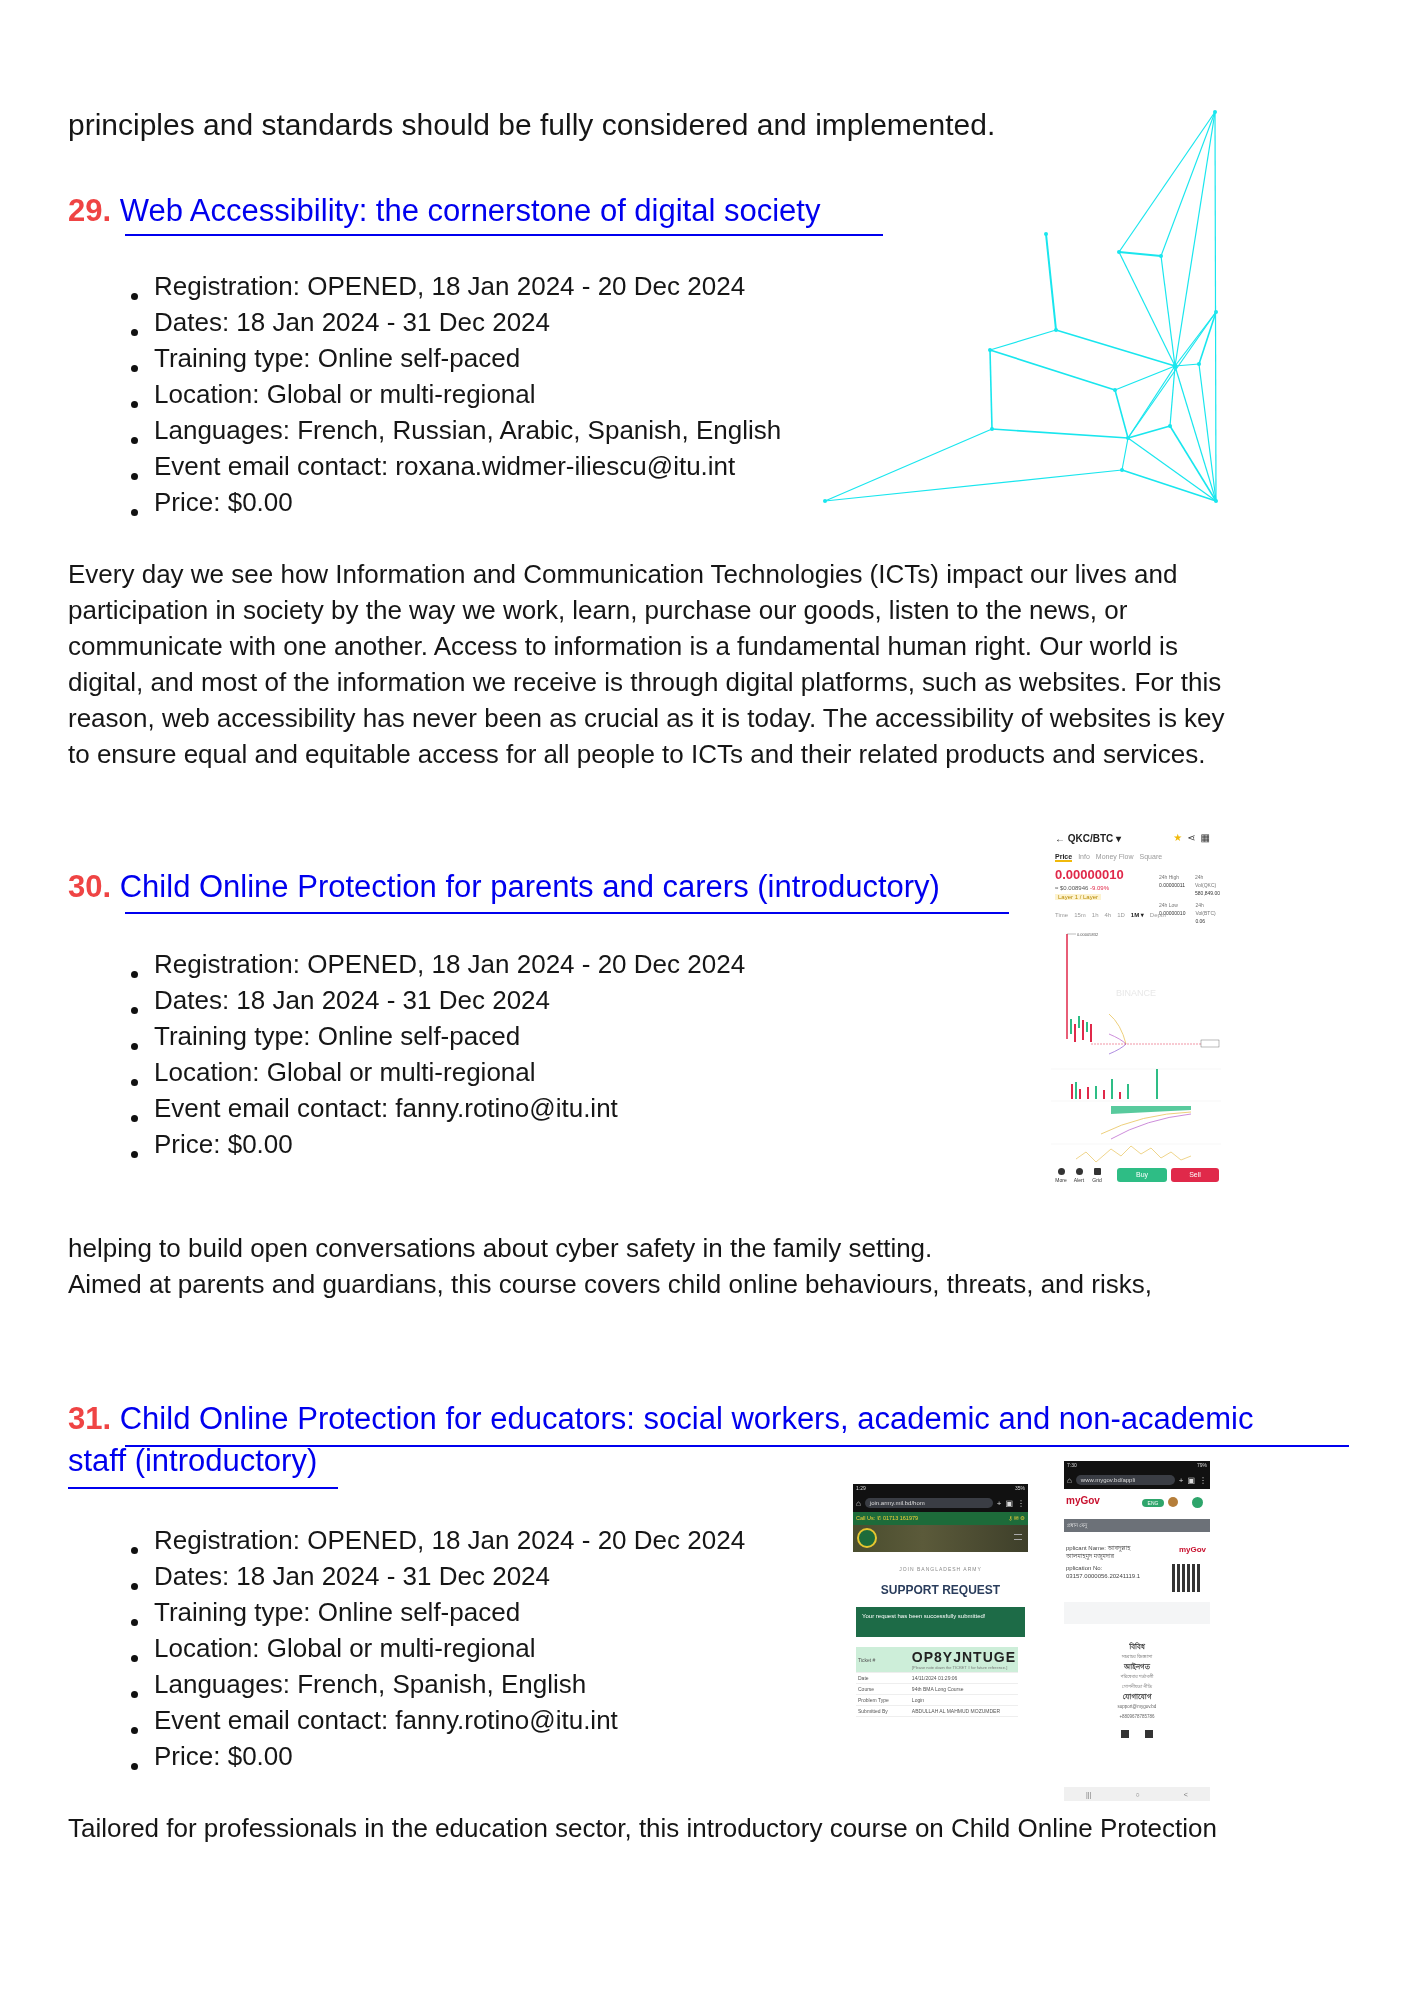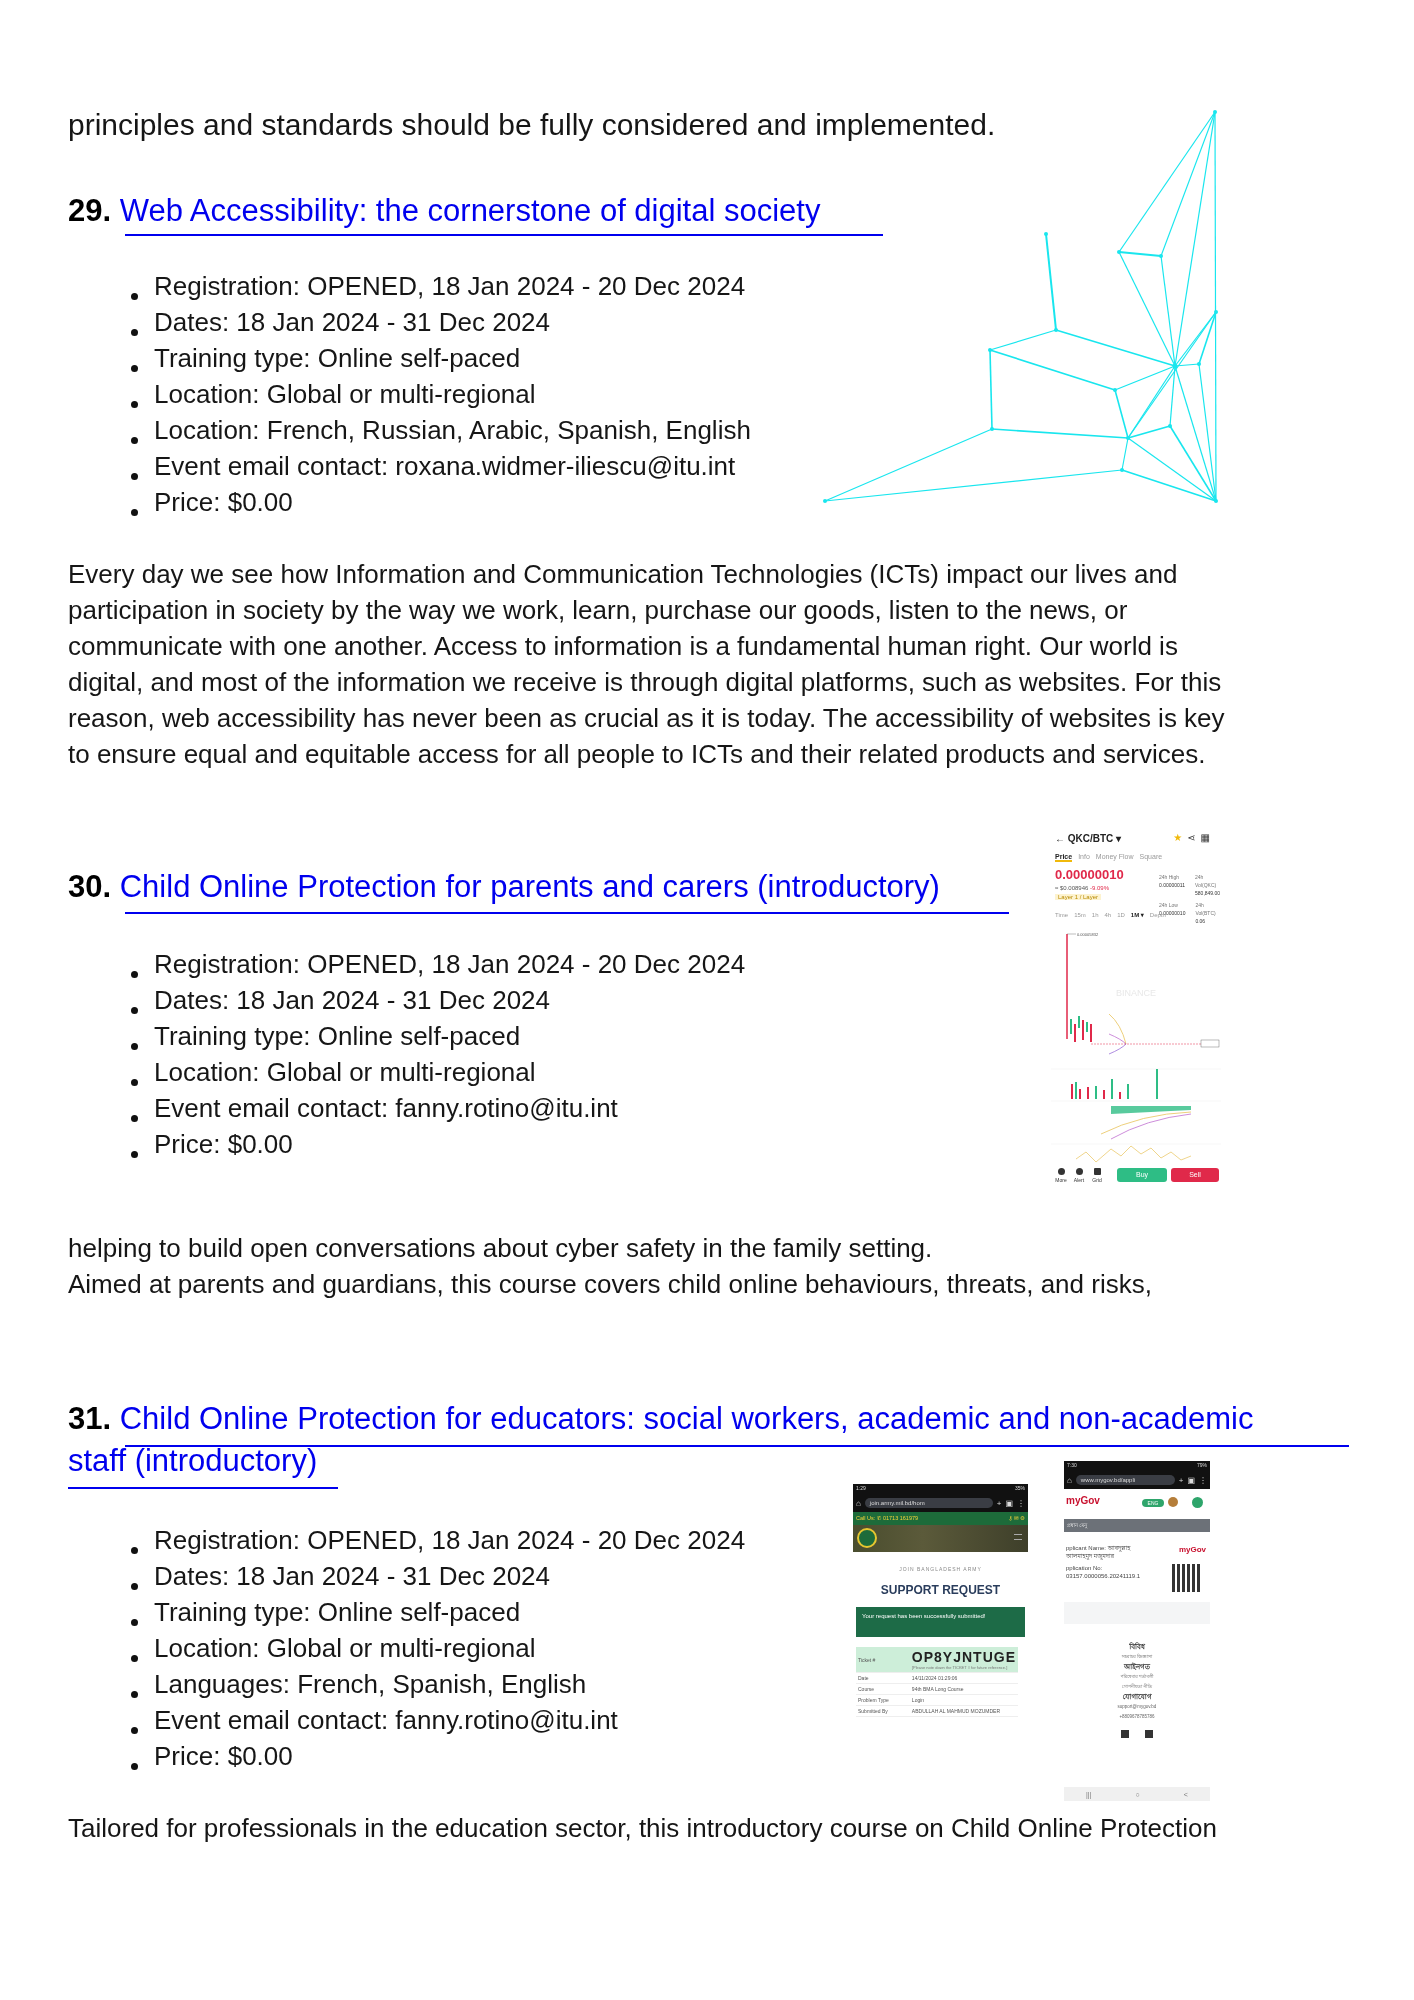--- a/index.html
+++ b/index.html
@@ -3,21 +3,21 @@
 <meta charset="utf-8">
 <style>
   * { box-sizing: border-box; margin: 0; padding: 0; }
   html, body { width: 1414px; height: 2000px; background: #ffffff; overflow: hidden; }
   body { position: relative; font-family: "Liberation Sans", "DejaVu Sans", sans-serif; color: #1a1a1a; }
 
   .abs { position: absolute; }
   .text { font-size: 30px; line-height: 36px; color: #161616; white-space: nowrap; }
   .para { font-size: 26px; line-height: 36px; color: #161616; }
   .heading { font-size: 31px; line-height: 42px; white-space: nowrap; }
-  .heading .num { font-weight: bold; color: #000000; }
+  .heading .num { font-weight: bold; color: #ef4444; }
   .heading .link { color: #0000ee; text-decoration: none; }
   .underline { position: absolute; height: 2px; background: #0000ee; }
 
   ul.meta { list-style: none; position: absolute; left: 128px; }
   ul.meta li { position: relative; padding-left: 26px; font-size: 26px; line-height: 36px; color: #161616; white-space: nowrap; }
   ul.meta li::before { content: ""; position: absolute; left: 3px; top: 25px; width: 7px; height: 7px; border-radius: 50%; background: #111; }
 
   
   .trade { position: absolute; left: 1051px; top: 829px; width: 170px; height: 372px; background: #fff; font-family: "Liberation Sans", sans-serif; overflow: hidden; }
   .trade .t-top { position: absolute; left: 4px; top: 4px; font-size: 10px; font-weight: bold; color: #222; }
@@ -96,21 +96,21 @@
   <span class="num">29.</span>
   <a class="link" href="#">Web Accessibility: the cornerstone of digital society</a>
 </div>
 <div class="underline" style="left:125px; top:234px; width:758px;"></div>
 
 <ul class="meta" style="top:268px;">
   <li>Registration: OPENED, 18 Jan 2024 - 20 Dec 2024</li>
   <li>Dates: 18 Jan 2024 - 31 Dec 2024</li>
   <li>Training type: Online self-paced</li>
   <li>Location: Global or multi-regional</li>
-  <li>Location: French, Russian, Arabic, Spanish, English</li>
+  <li>Languages: French, Russian, Arabic, Spanish, English</li>
   <li>Event email contact: roxana.widmer-iliescu@itu.int</li>
   <li>Price: $0.00</li>
 </ul>
 
 <svg class="abs" style="left:0; top:0;" width="1414" height="600">
   <g stroke="#19e6ee" fill="none" stroke-width="1.2">
     <line x1="1215" y1="112" x2="1216" y2="501"></line>
     <line x1="1215" y1="112" x2="1119" y2="252"></line>
     <line x1="1215" y1="112" x2="1161" y2="256"></line>
     <line x1="1215" y1="112" x2="1175" y2="366"></line>

